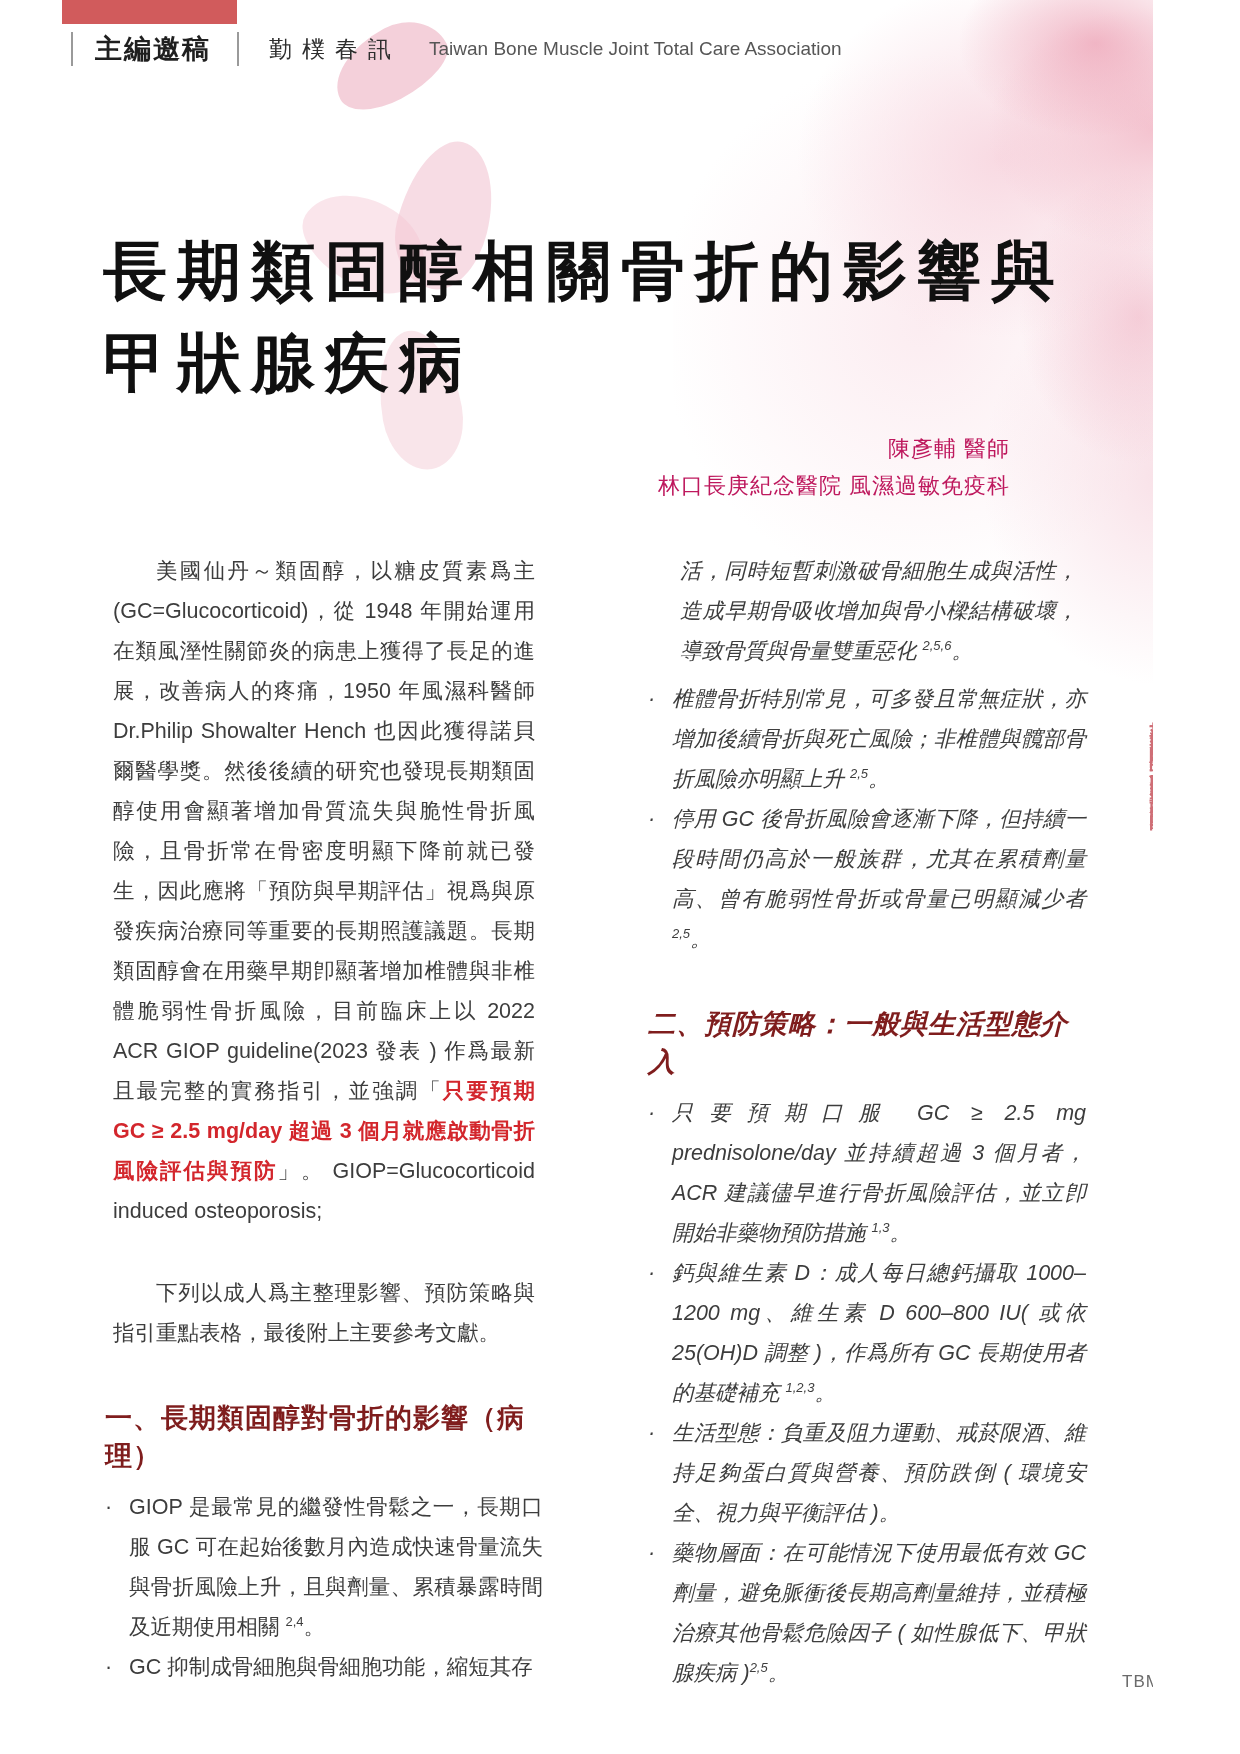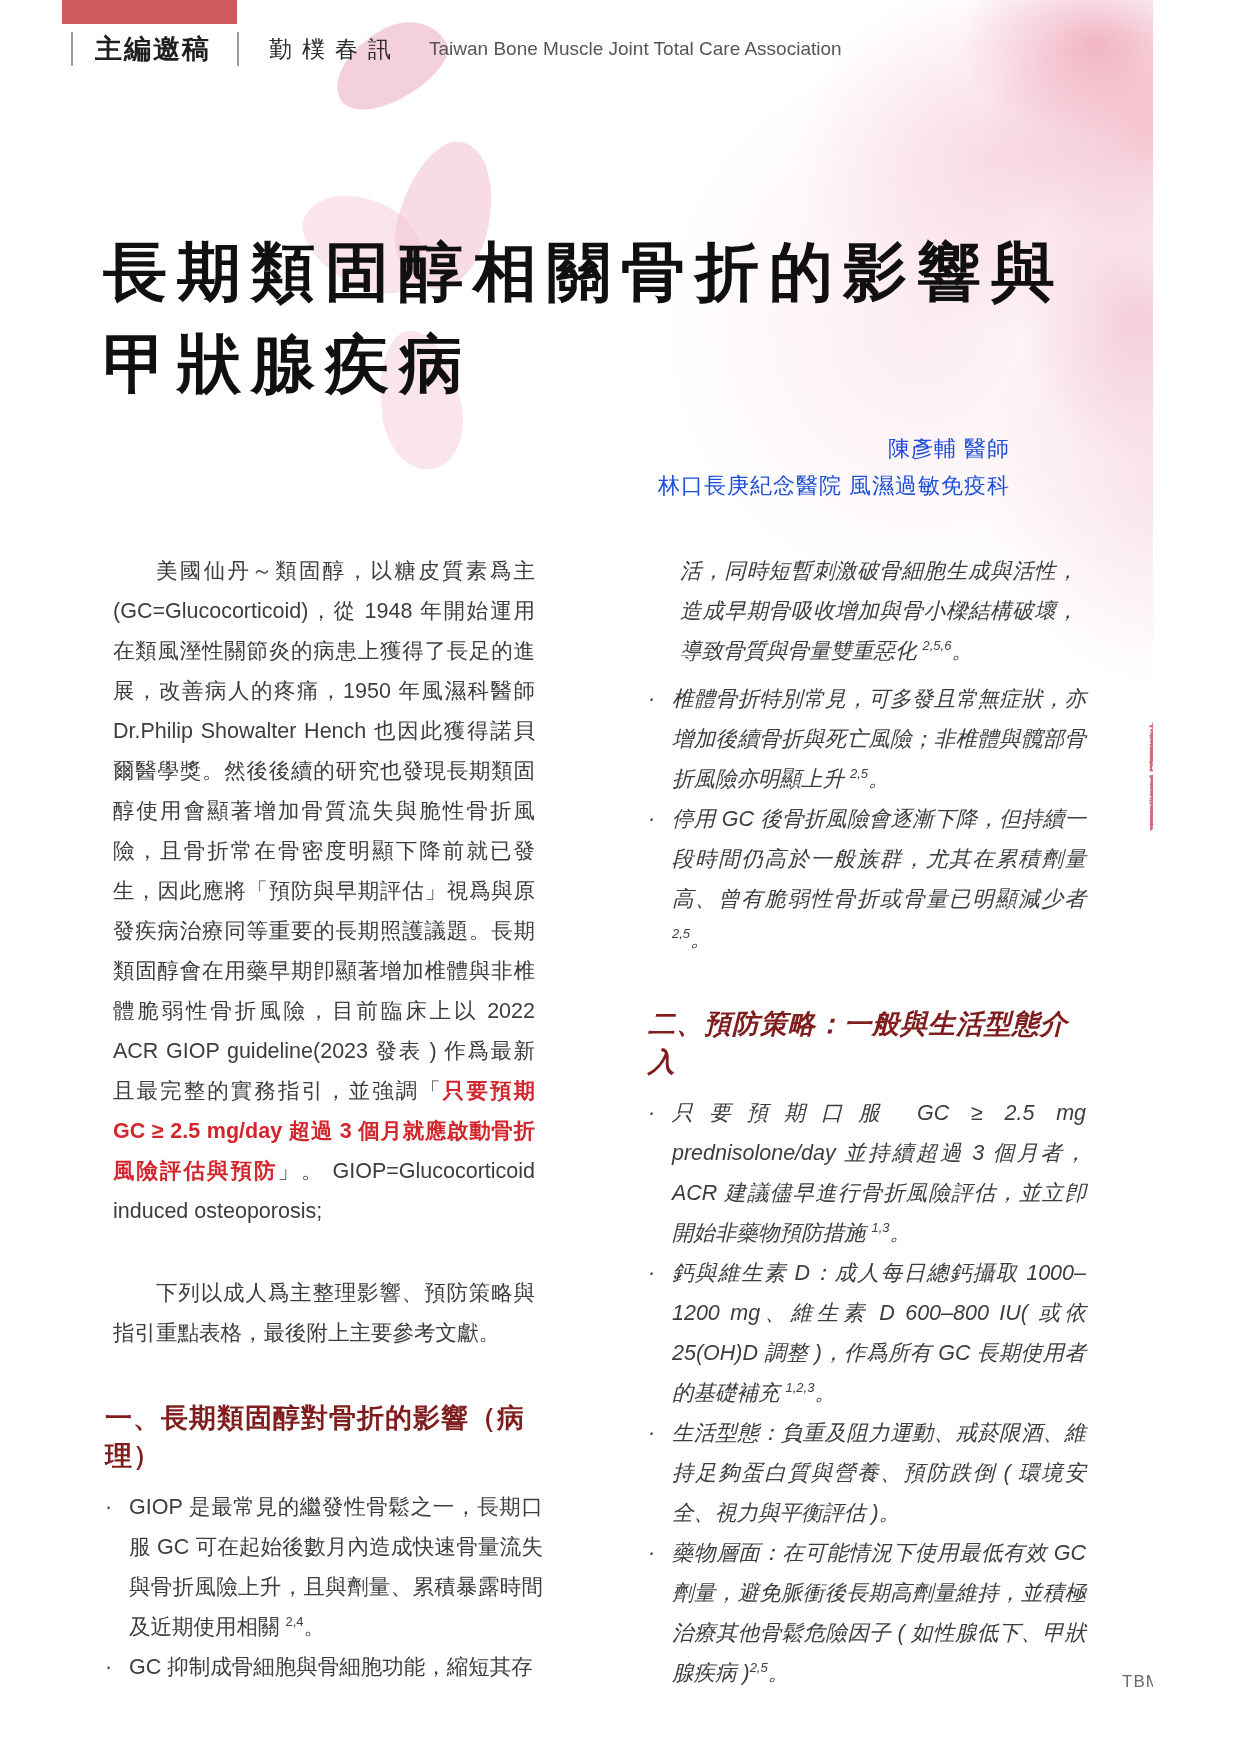--- a/index.html
+++ b/index.html
@@ -35,27 +35,27 @@
   .tab-bar{position:absolute;left:62px;top:0;width:175px;height:24px;background:#d15b5c;}
   .header-row{position:absolute;left:71px;top:30px;height:38px;display:flex;align-items:center;}
   .header-rule{width:2px;height:34px;background:#9a9a9a;flex:none;}
   .tab-label{font-size:27px;font-weight:bold;color:#1f1f1f;letter-spacing:2px;margin:0 26px 0 22px;white-space:nowrap;}
   .newsletter{font-size:23px;color:#2e2e2e;letter-spacing:10px;margin:0 28px 0 30px;white-space:nowrap;}
   .association{font-size:19px;color:#565656;white-space:nowrap;}
 
   
   .article-title{
     position:absolute;left:103px;top:226px;width:1020px;
-    font-family:Liberation Sans, sans-serif;
+    font-family:Liberation Serif, serif;
     font-size:64px;font-weight:600;color:#101010;
     line-height:92px;letter-spacing:10px;
   }
   .author-block{
     position:absolute;left:560px;top:430px;width:450px;text-align:right;
-    font-size:22px;line-height:37px;color:#1d4ed8;letter-spacing:1px;
+    font-size:22px;line-height:37px;color:#be185d;letter-spacing:1px;
   }
 
   
   .col{
     position:absolute;top:543px;width:438px;
     font-size:21.5px;line-height:40px;color:#3d3d3d;
     text-align:justify;text-justify:inter-character;
   }
   .col-left{left:105px;}
   .col-right{left:648px;font-style:italic;}

